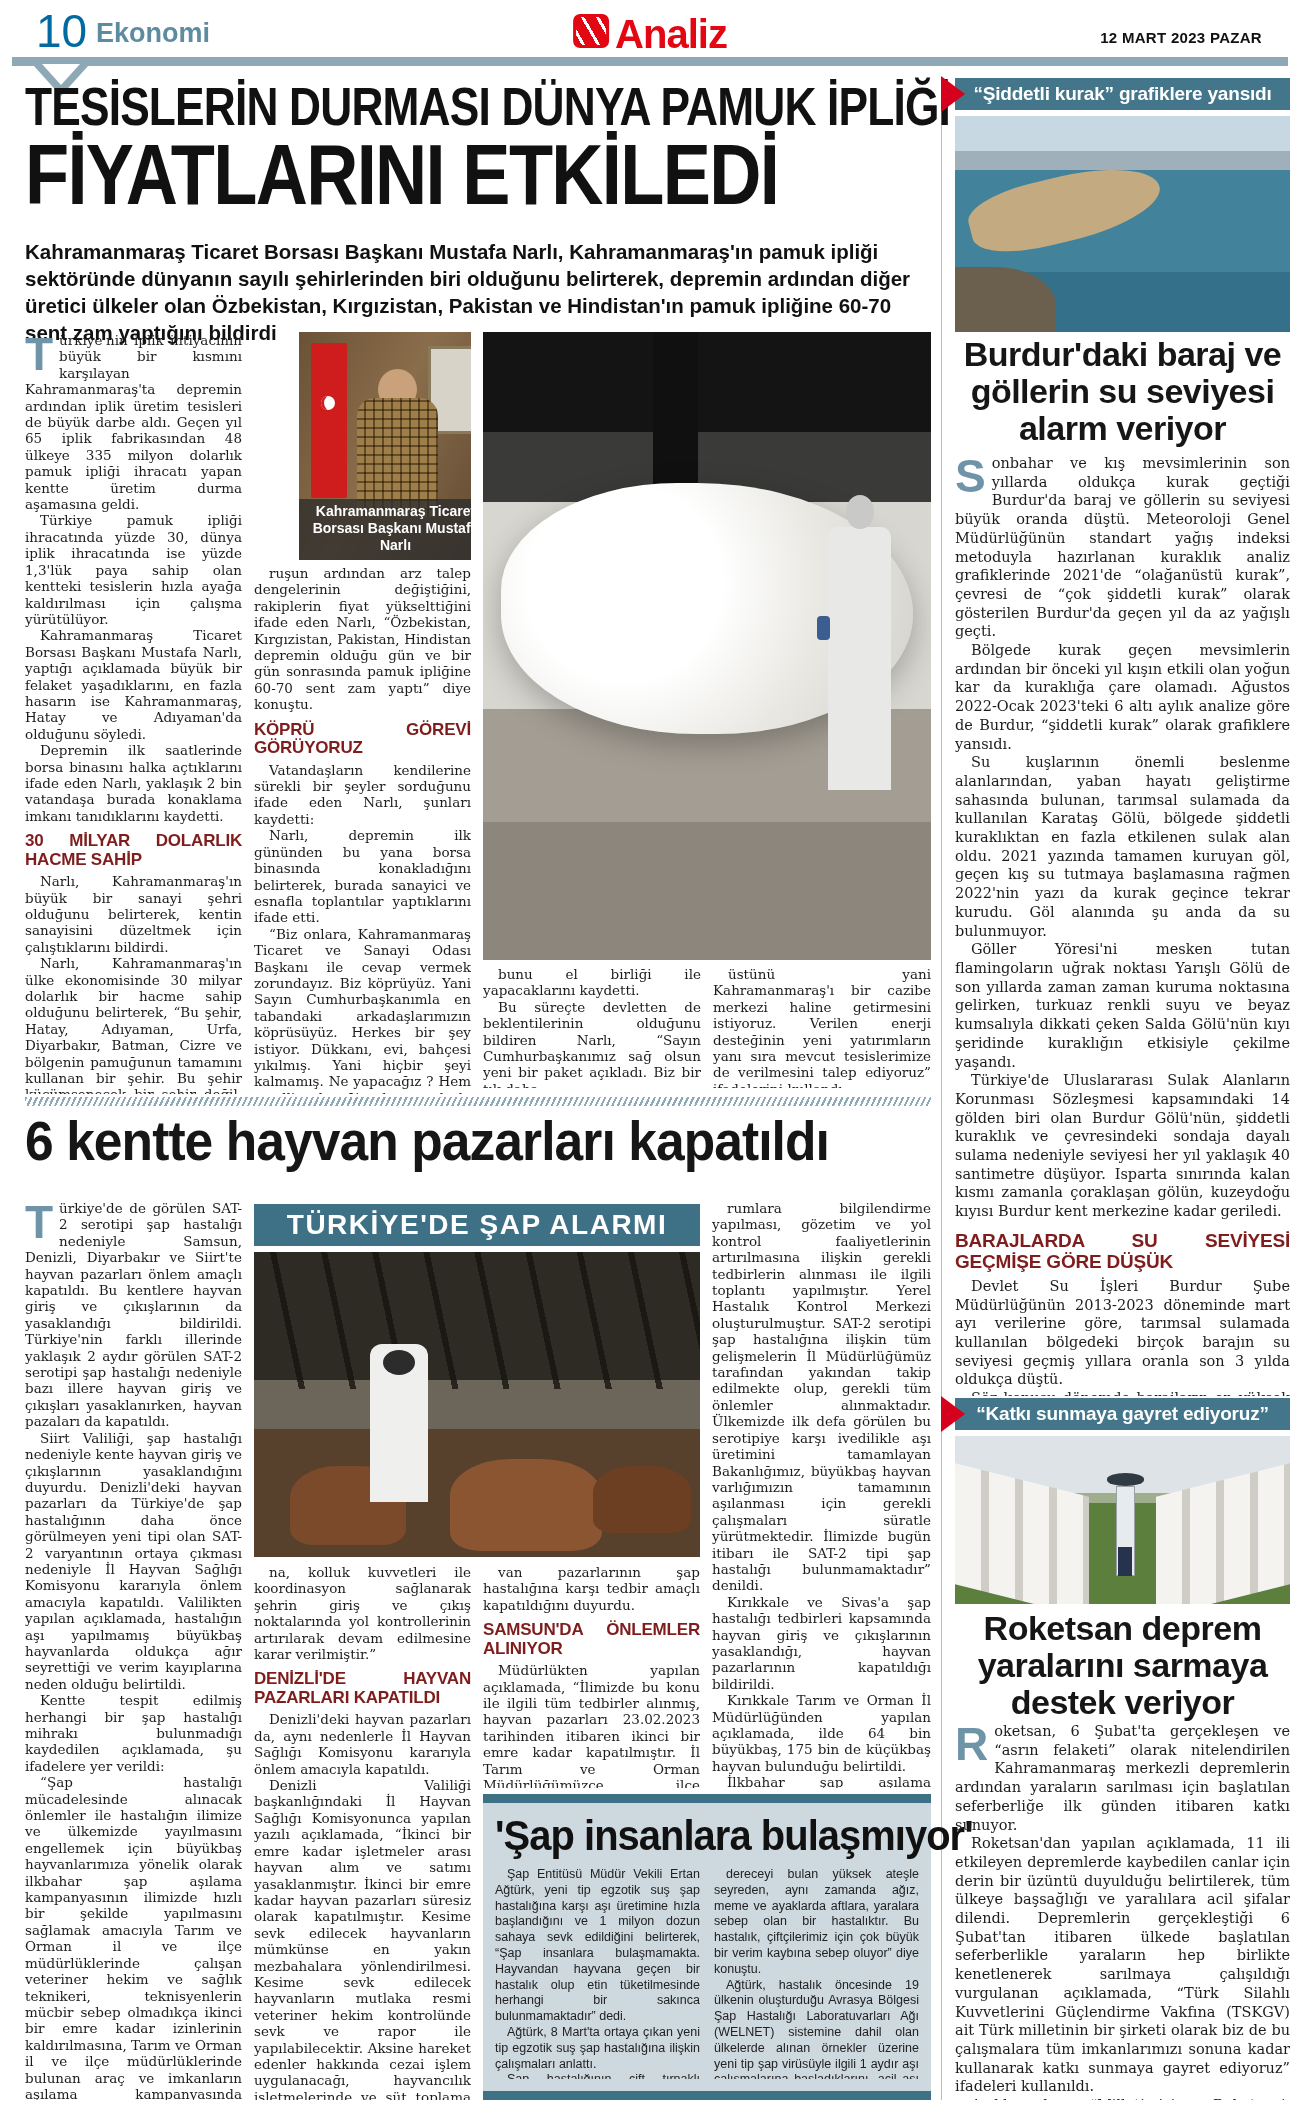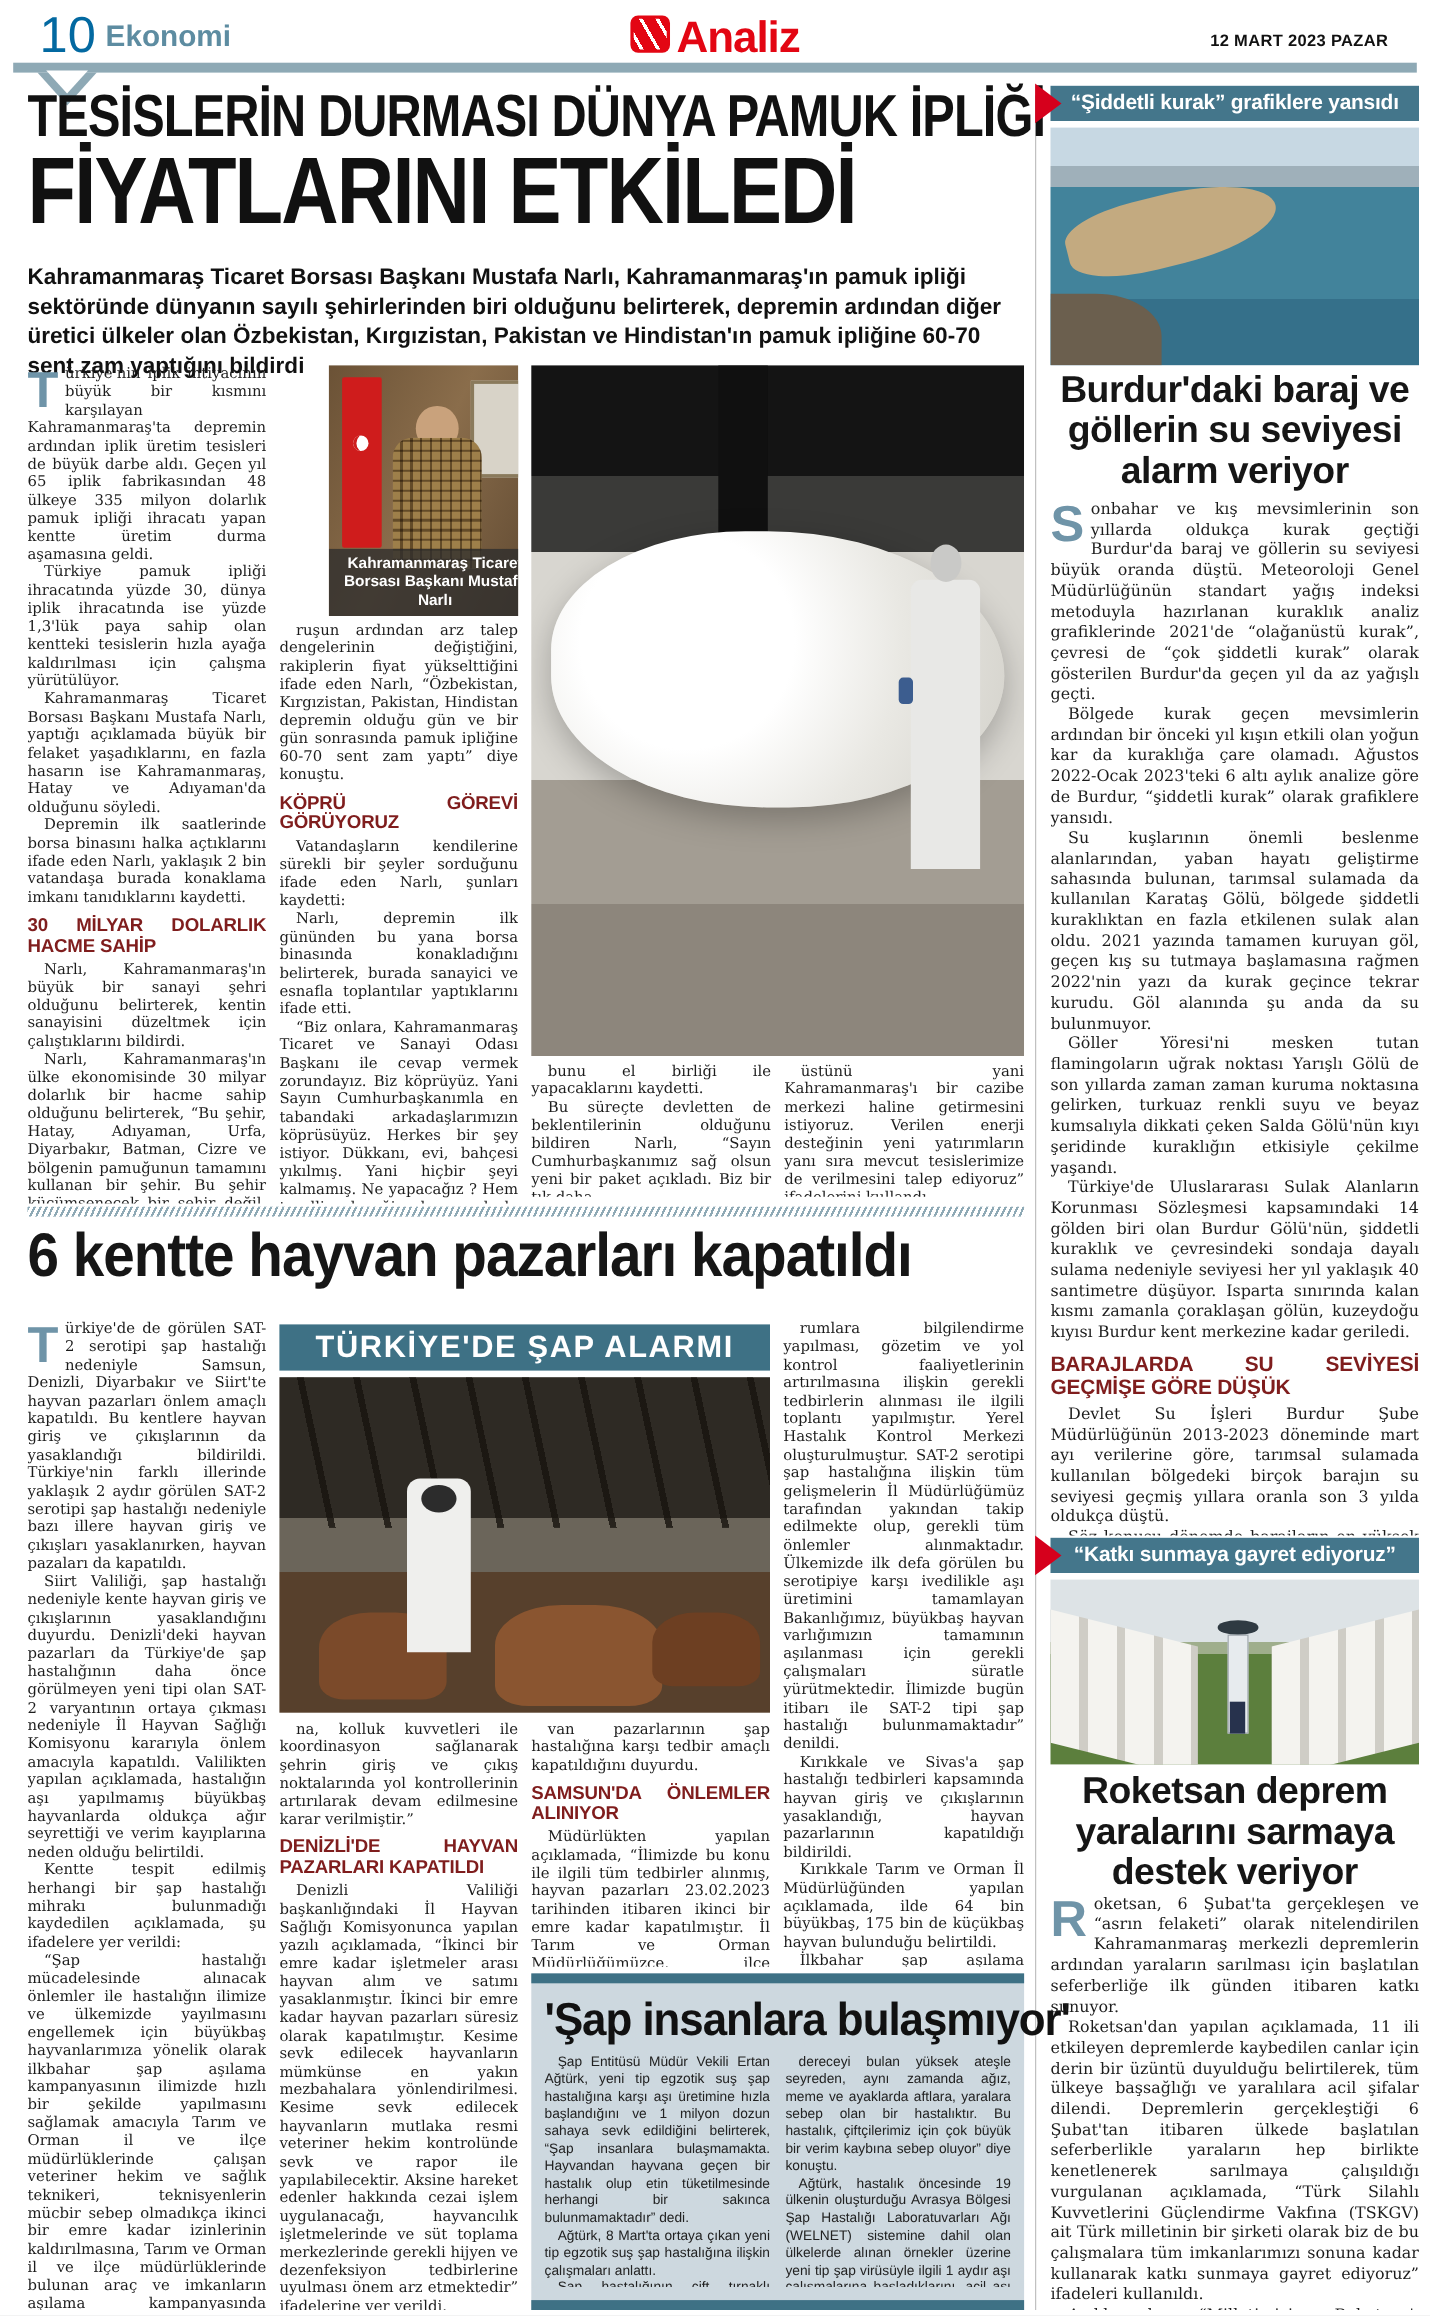--- a/index.html
+++ b/index.html
@@ -224,20 +224,21 @@
           <div class="vet"></div>
         </div>
       </div>
 
       <div class="bcol2 colserif">
         <div>
             <p>na, kolluk kuvvetleri ile koordinasyon sağlanarak şehrin giriş ve çıkış noktalarında yol kontrollerinin artırılarak devam edilmesine karar verilmiştir.”</p>
           </div>
         <h4 class="subhd">DENİZLİ'DE HAYVAN PAZARLARI KAPATILDI</h4>
         <div>
+            <p>Denizli'deki hayvan pazarları da, aynı nedenlerle İl Hayvan Sağlığı Komisyonu kararıyla önlem amacıyla kapatıldı.</p>
             <p>Denizli Valiliği başkanlığındaki İl Hayvan Sağlığı Komisyonunca yapılan yazılı açıklamada, “İkinci bir emre kadar işletmeler arası hayvan alım ve satımı yasaklanmıştır. İkinci bir emre kadar hayvan pazarları süresiz olarak kapatılmıştır. Kesime sevk edilecek hayvanların mümkünse en yakın mezbahalara yönlendirilmesi. Kesime sevk edilecek hayvanların mutlaka resmi veteriner hekim kontrolünde sevk ve rapor ile yapılabilecektir. Aksine hareket edenler hakkında cezai işlem uygulanacağı, hayvancılık işletmelerinde ve süt toplama merkezlerinde gerekli hijyen ve dezenfeksiyon tedbirlerine uyulması önem arz etmektedir” ifadelerine yer verildi.</p>
           </div>
       </div>
 
       <div class="bcol3 colserif">
         <div>
             <p>van pazarlarının şap hastalığına karşı tedbir amaçlı kapatıldığını duyurdu.</p>
           </div>
         <h4 class="subhd">SAMSUN'DA ÖNLEMLER ALINIYOR</h4>
         <div>

